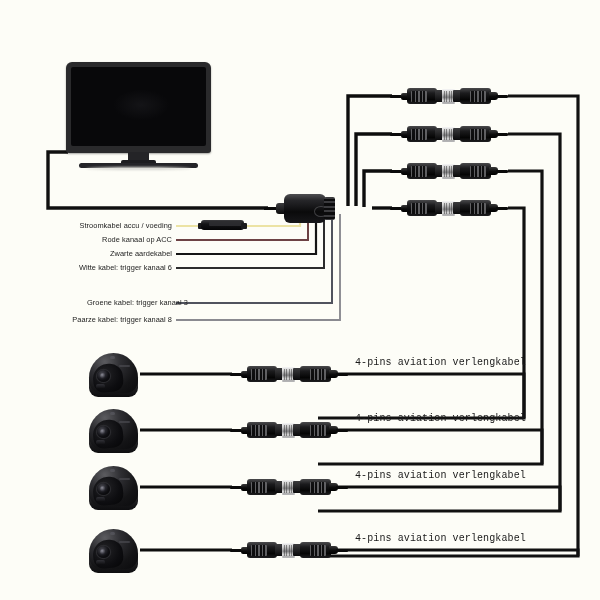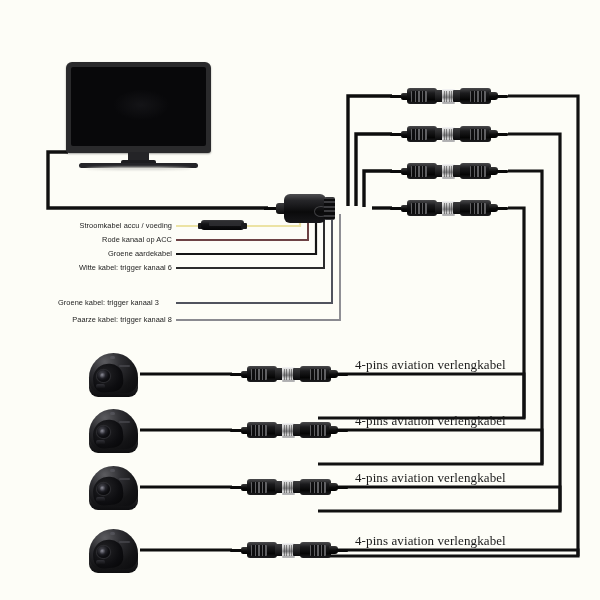--- a/index.html
+++ b/index.html
@@ -25,22 +25,22 @@
     font-family: "Liberation Sans", sans-serif;
     font-size: 7.4px;
     color: #1c1c1c;
     white-space: nowrap;
     letter-spacing: 0.05px;
     line-height: 1;
   }
   .lbl-right { text-align: right; }
   .ext-lbl {
     position: absolute;
-    font-family: Liberation Serif, serif;
-    font-size: 13px;
+    font-family: Liberation Mono, monospace;
+    font-size: 10px;
     color: #1a1a1a;
     white-space: nowrap;
     letter-spacing: 0.1px;
   }
 
   
   .monitor { position: absolute; }
   .mon-bezel {
     position: absolute;
     left: 0; top: 0;
@@ -349,23 +349,23 @@
   <div class="fuse" style="left:198px; top:220px;">
     <div class="fuse-capL"></div>
     <div class="fuse-body">
       <div class="fuse-slot"></div>
     </div>
     <div class="fuse-capR"></div>
   </div>
 
   <div class="lbl lbl-right" style="right:428px; top:222px;">Stroomkabel accu / voeding</div>
   <div class="lbl lbl-right" style="right:428px; top:236px;">Rode kanaal op ACC</div>
-  <div class="lbl lbl-right" style="right:428px; top:250px;">Groene aardekabel</div>
+  <div class="lbl lbl-right" style="right:428px; top:250px;">Zwarte aardekabel</div>
   <div class="lbl lbl-right" style="right:428px; top:264px;">Witte kabel: trigger kanaal 6</div>
-  <div class="lbl lbl-right" style="right:441px; top:299px;">Groene kabel: trigger kanaal 3</div>
+  <div class="lbl lbl-right" style="right:412px; top:299px;">Groene kabel: trigger kanaal 3</div>
   <div class="lbl lbl-right" style="right:428px; top:316px;">Paarze kabel: trigger kanaal 8</div>
 
   <div class="conn-pair" style="left:390px; top:85px;">
     <div class="cp-tailL"></div>
     <div class="cp-strainL"></div>
     <div class="cp-bodyL"></div>
     <div class="cp-ribsL"></div>
     <div class="cp-noseL"></div>
     <div class="cp-ring"></div>
     <div class="cp-noseR"></div>

